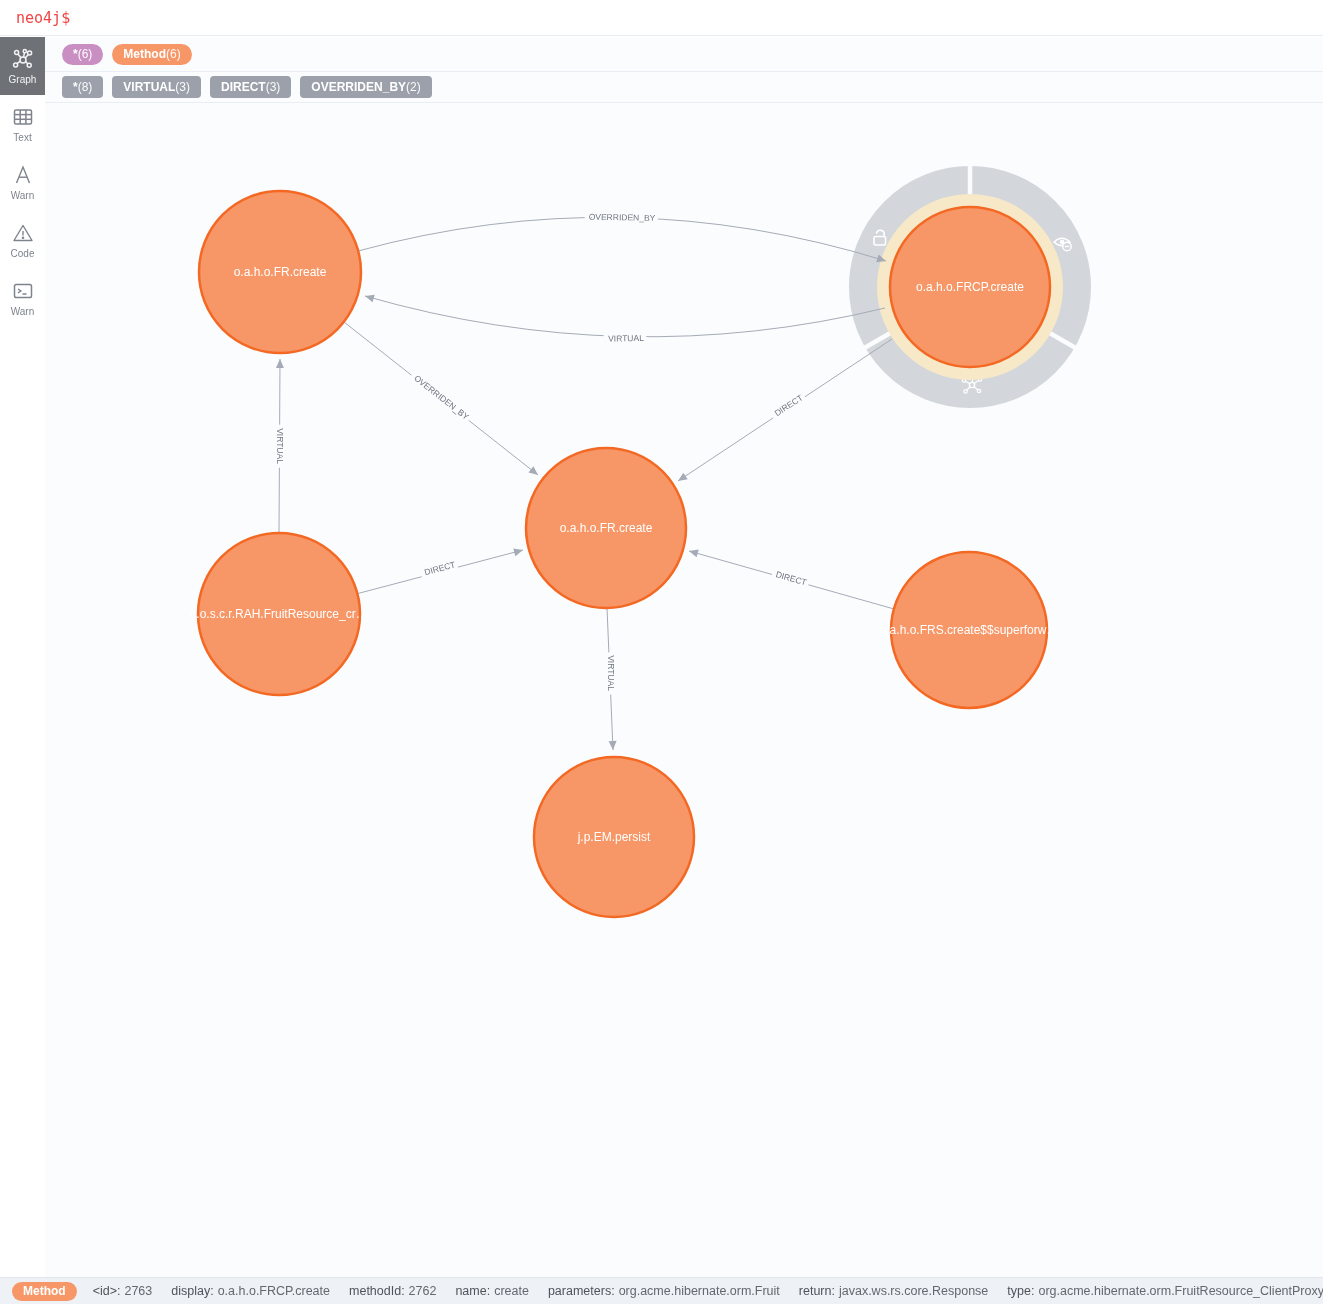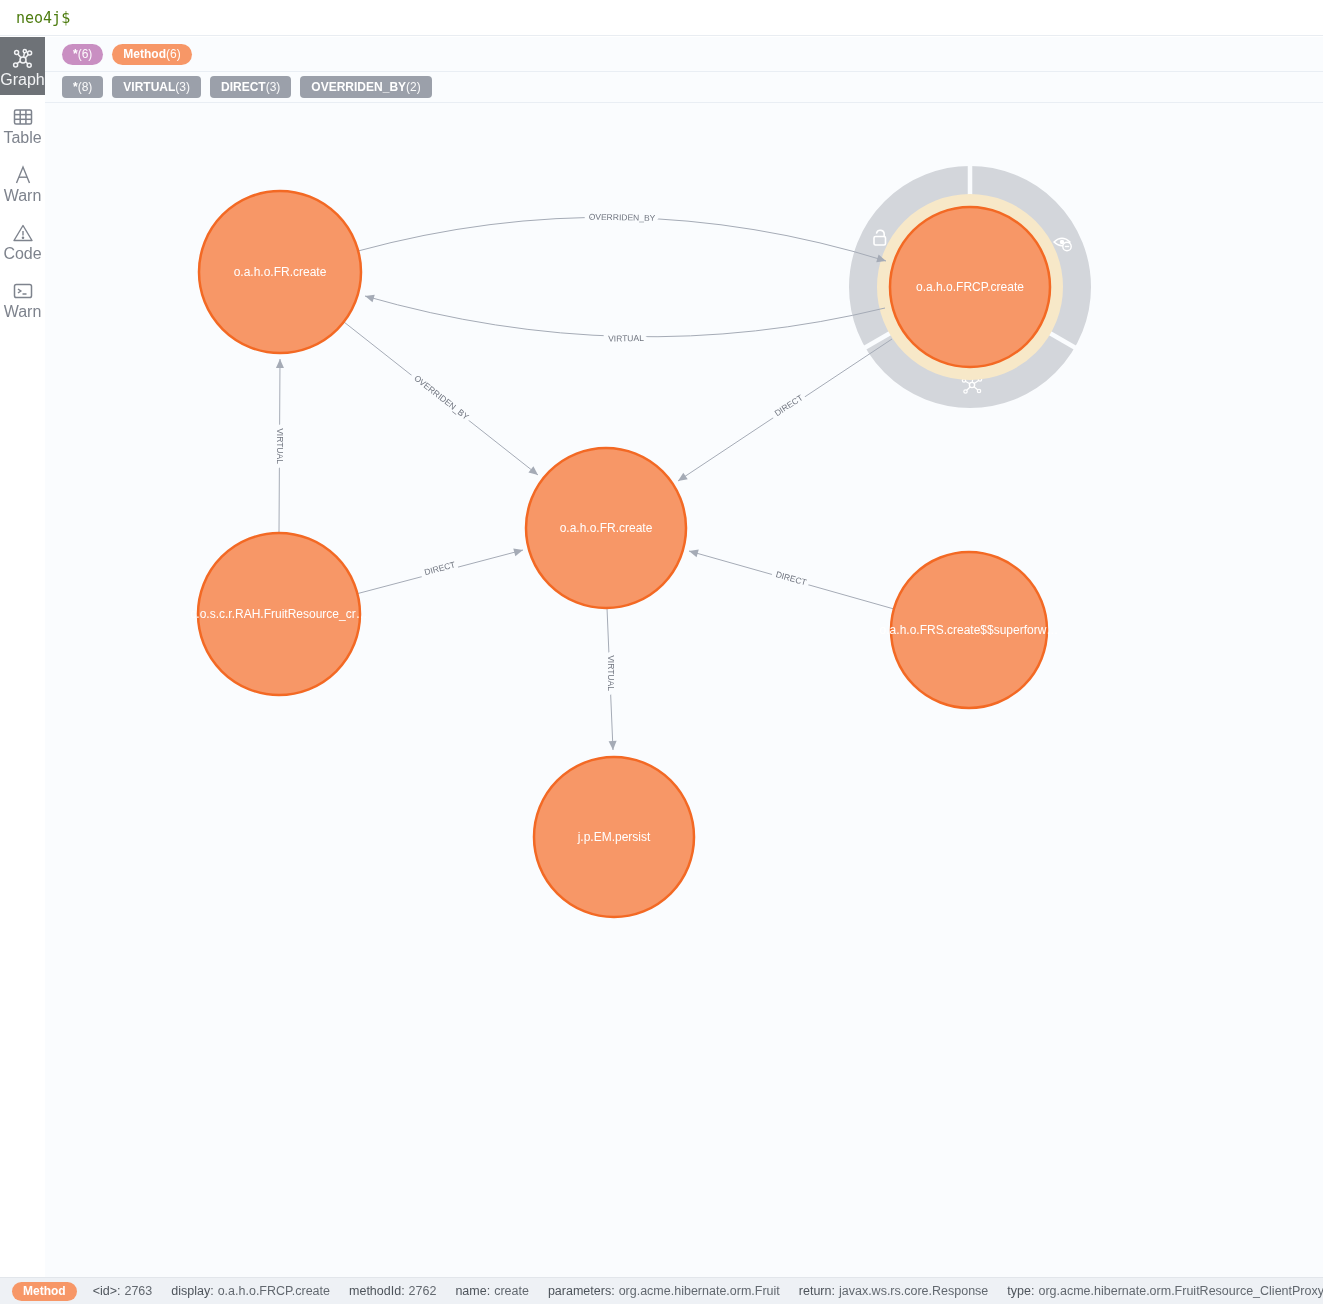--- a/index.html
+++ b/index.html
@@ -9,31 +9,31 @@
     -webkit-font-smoothing:antialiased;
   }
   
   .query-bar{
     position:absolute;left:0;top:0;width:1323px;height:36px;
     background:#ffffff;border-bottom:1px solid #E9EDF2;
     display:flex;align-items:center;padding-left:16px;box-sizing:border-box;
     font-family:"DejaVu Sans Mono","Liberation Mono",monospace;font-size:15px;
     white-space:pre;
   }
-  .query-bar .prompt{color:#4d7c0f;margin-right:10px;}
+  .query-bar .prompt{color:#ef4444;margin-right:10px;}
   .query-bar .query{color:#5D626B;}
   
   .sidebar{
     position:absolute;left:0;top:37px;width:45px;bottom:27px;background:#ffffff;z-index:5;
   }
   .sidebar-item{
     width:45px;height:58px;display:flex;flex-direction:column;align-items:center;
     justify-content:center;gap:4px;color:#7E838D;cursor:pointer;
   }
-  .sidebar-item .tab-label{font-size:16px;line-height:10px;}
+  .sidebar-item .tab-label{font-size:10px;line-height:10px;}
   .sidebar-item svg{display:block;}
   .sidebar-item.active{background:#6E7277;color:#F2F3F5;}
   
   .content{
     position:absolute;left:45px;top:37px;right:0;bottom:27px;background:#FAFCFE;overflow:hidden;
   }
   .filter-row{
     position:relative;z-index:3;display:flex;align-items:center;gap:9px;
     padding-left:17px;box-sizing:border-box;background:transparent;
   }
@@ -93,21 +93,21 @@
   <div class="sidebar-item">
     <span>
       <svg width="24" height="24" viewBox="0 0 24 24" fill="none" stroke="currentColor" stroke-width="1.5">
         <rect x="3.5" y="5" width="17" height="14" rx="1.5"></rect>
         <line x1="3.5" y1="9.6" x2="20.5" y2="9.6"></line>
         <line x1="3.5" y1="14.3" x2="20.5" y2="14.3"></line>
         <line x1="9.2" y1="5" x2="9.2" y2="19"></line>
         <line x1="14.9" y1="5" x2="14.9" y2="19"></line>
       </svg>
     </span>
-    <span class="tab-label">Table</span>
+    <span class="tab-label">Text</span>
   </div>
   <div class="sidebar-item">
     <span>
       <svg width="24" height="24" viewBox="0 0 24 24" fill="none" stroke="currentColor" stroke-width="1.4">
         <path d="M5.5 20 L12 4 L18.5 20"></path>
         <line x1="8" y1="14.2" x2="16" y2="14.2"></line>
       </svg>
     </span>
     <span class="tab-label">Warn</span>
   </div>

